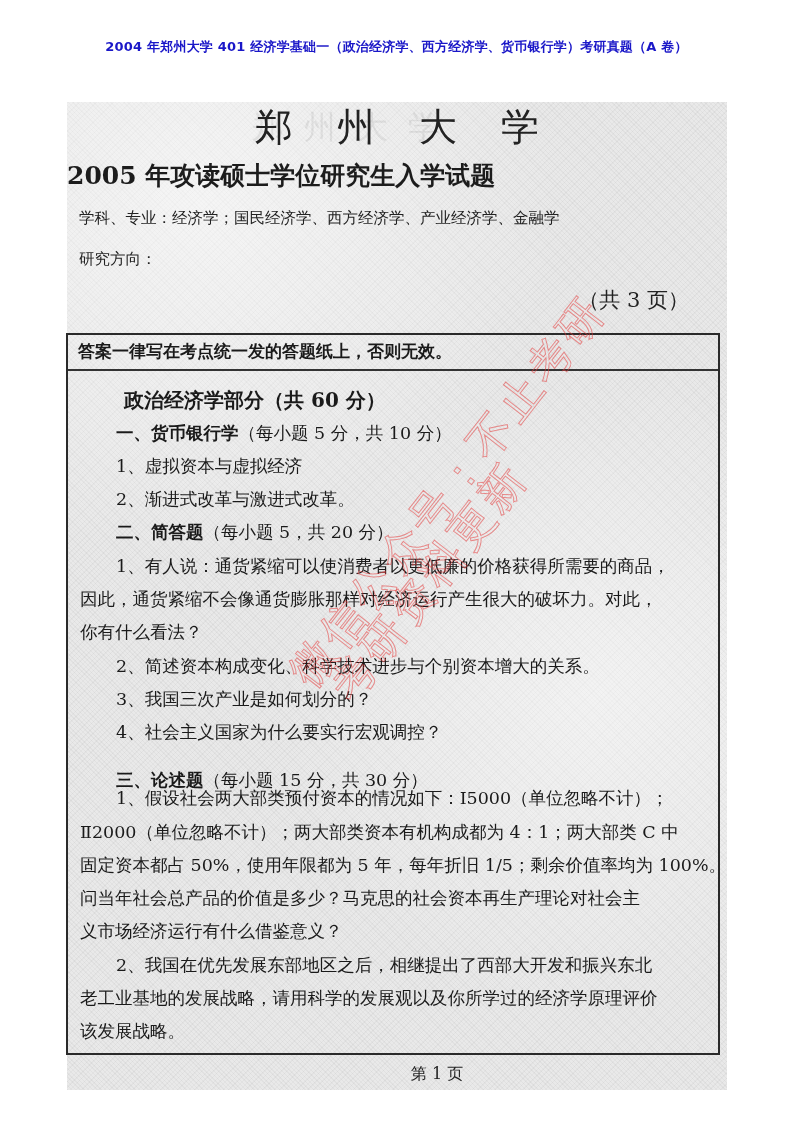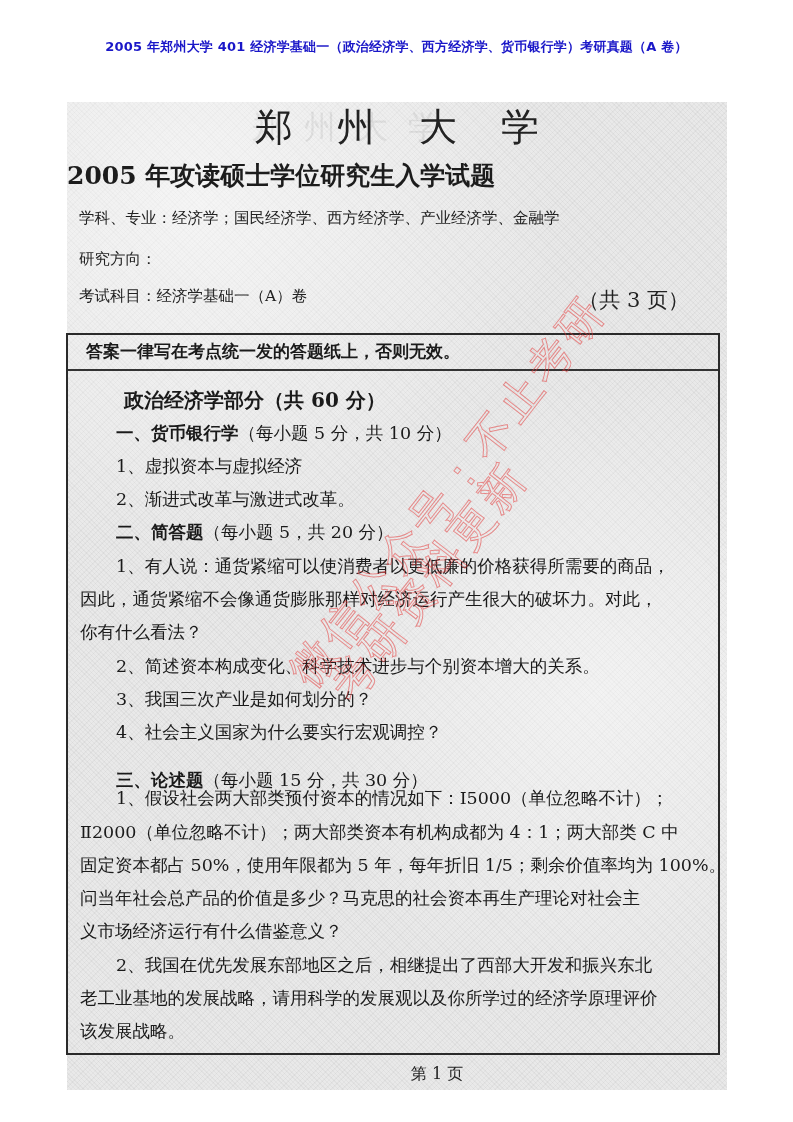--- a/index.html
+++ b/index.html
@@ -12,43 +12,42 @@
       repeating-linear-gradient(45deg, rgba(0,0,0,0.035) 0 1px, rgba(0,0,0,0) 1px 3px),
       repeating-linear-gradient(-45deg, rgba(0,0,0,0.03) 0 1px, rgba(0,0,0,0) 1px 4px);
     text-decoration: underline;
   }
   .univ{position:absolute;left:0;width:100%;top:0px;text-align:center;font-size:38px;letter-spacing:44px;color:#222;padding-left:44px;box-sizing:border-box;}
   .ghost-univ{position:absolute;left:185px;top:4px;font-size:32px;letter-spacing:20px;color:rgba(0,0,0,0.07);}
   .exam-title{position:absolute;left:0;width:100%;top:57px;text-align:left;font-size:25px;font-weight:bold;color:#1c1c1c;}
   .meta{position:absolute;left:12px;font-size:15.5px;color:#222;}
   .meta-right{position:absolute;right:38px;font-size:21px;color:#222;margin-left:23px;}
   .box{position:absolute;left:-1px;top:231px;width:654px;height:722px;border:2px solid #2a2a2a;box-sizing:border-box;}
-  .notice{height:34px;border-bottom:2px solid #333;font-size:17px;font-weight:bold;line-height:32px;padding-left:18px;color:#1a1a1a;}
+  .notice{height:34px;border-bottom:2px solid #333;font-size:17px;font-weight:bold;line-height:32px;padding-left:10px;color:#1a1a1a;}
   .content{position:relative;padding:0 12px;}
   .line{position:absolute;left:12px;right:12px;font-size:17.5px;white-space:nowrap;color:#1a1a1a;}
   .ind{padding-left:36px;}
   .sec{font-weight:bold;}
   .sec-light{font-weight:normal;}
   .part{font-size:20px;font-weight:bold;padding-left:44px;}
   .page-num{position:absolute;left:0;width:100%;top:962px;text-align:center;font-size:16px;color:#222;padding-left:40px;}
   .wm{position:absolute;font-family:"DejaVu Sans","Liberation Sans",sans-serif;font-size:44px;color:transparent;-webkit-text-stroke:1px rgba(230,60,60,0.55);transform-origin:left top;white-space:nowrap;letter-spacing:4px;pointer-events:none;}
 </style>
 </head>
 <body>
 
-<div class="top-header">2005 年郑州大学 401 经济学基础一（政治经济学、西方经济学、货币银行学）考研真题（A 卷）</div>
+<div class="top-header">2004 年郑州大学 401 经济学基础一（政治经济学、西方经济学、货币银行学）考研真题（A 卷）</div>
 
 <div class="scan">
   <div class="ghost-univ">郑州大学</div>
   <div class="univ">郑州大学</div>
   <div class="exam-title">2005 年攻读硕士学位研究生入学试题</div>
 
   <div class="meta" style="top:106px;">学科、专业：经济学；国民经济学、西方经济学、产业经济学、金融学</div>
   <div class="meta" style="top:147px;">研究方向：</div>
-  <div class="meta" style="top:184px;">考试科目：经济学基础一（A）卷</div>
   <div class="meta-right" style="top:184px;">（共 3 页）</div>
 
   <div class="box">
     <div class="notice">答案一律写在考点统一发的答题纸上，否则无效。</div>
     <div class="content">
       <div class="line part" style="top:16px;">政治经济学部分（共 60 分）</div>
 
       <div class="line ind" style="top:50px;">
         <span class="sec">一、货币银行学</span><span class="sec-light">（每小题 5 分，共 10 分）</span>
       </div>

